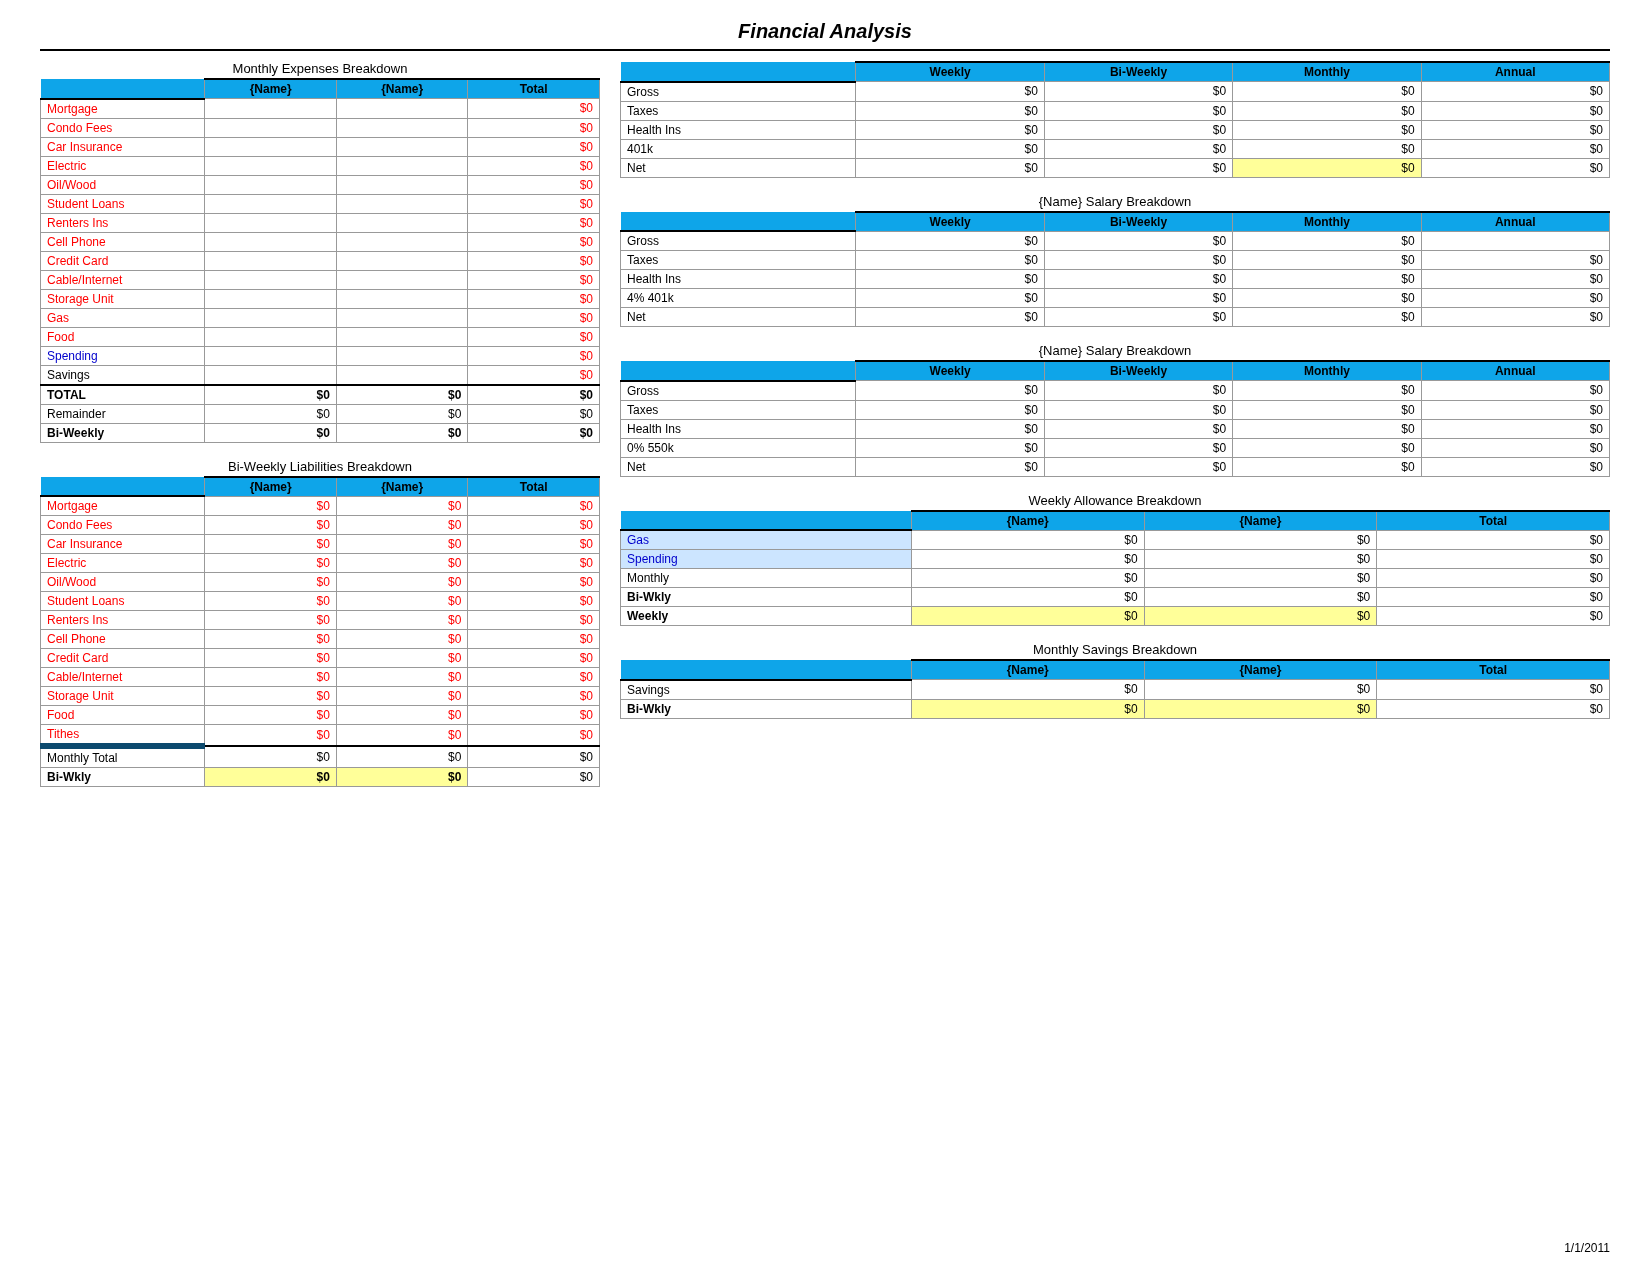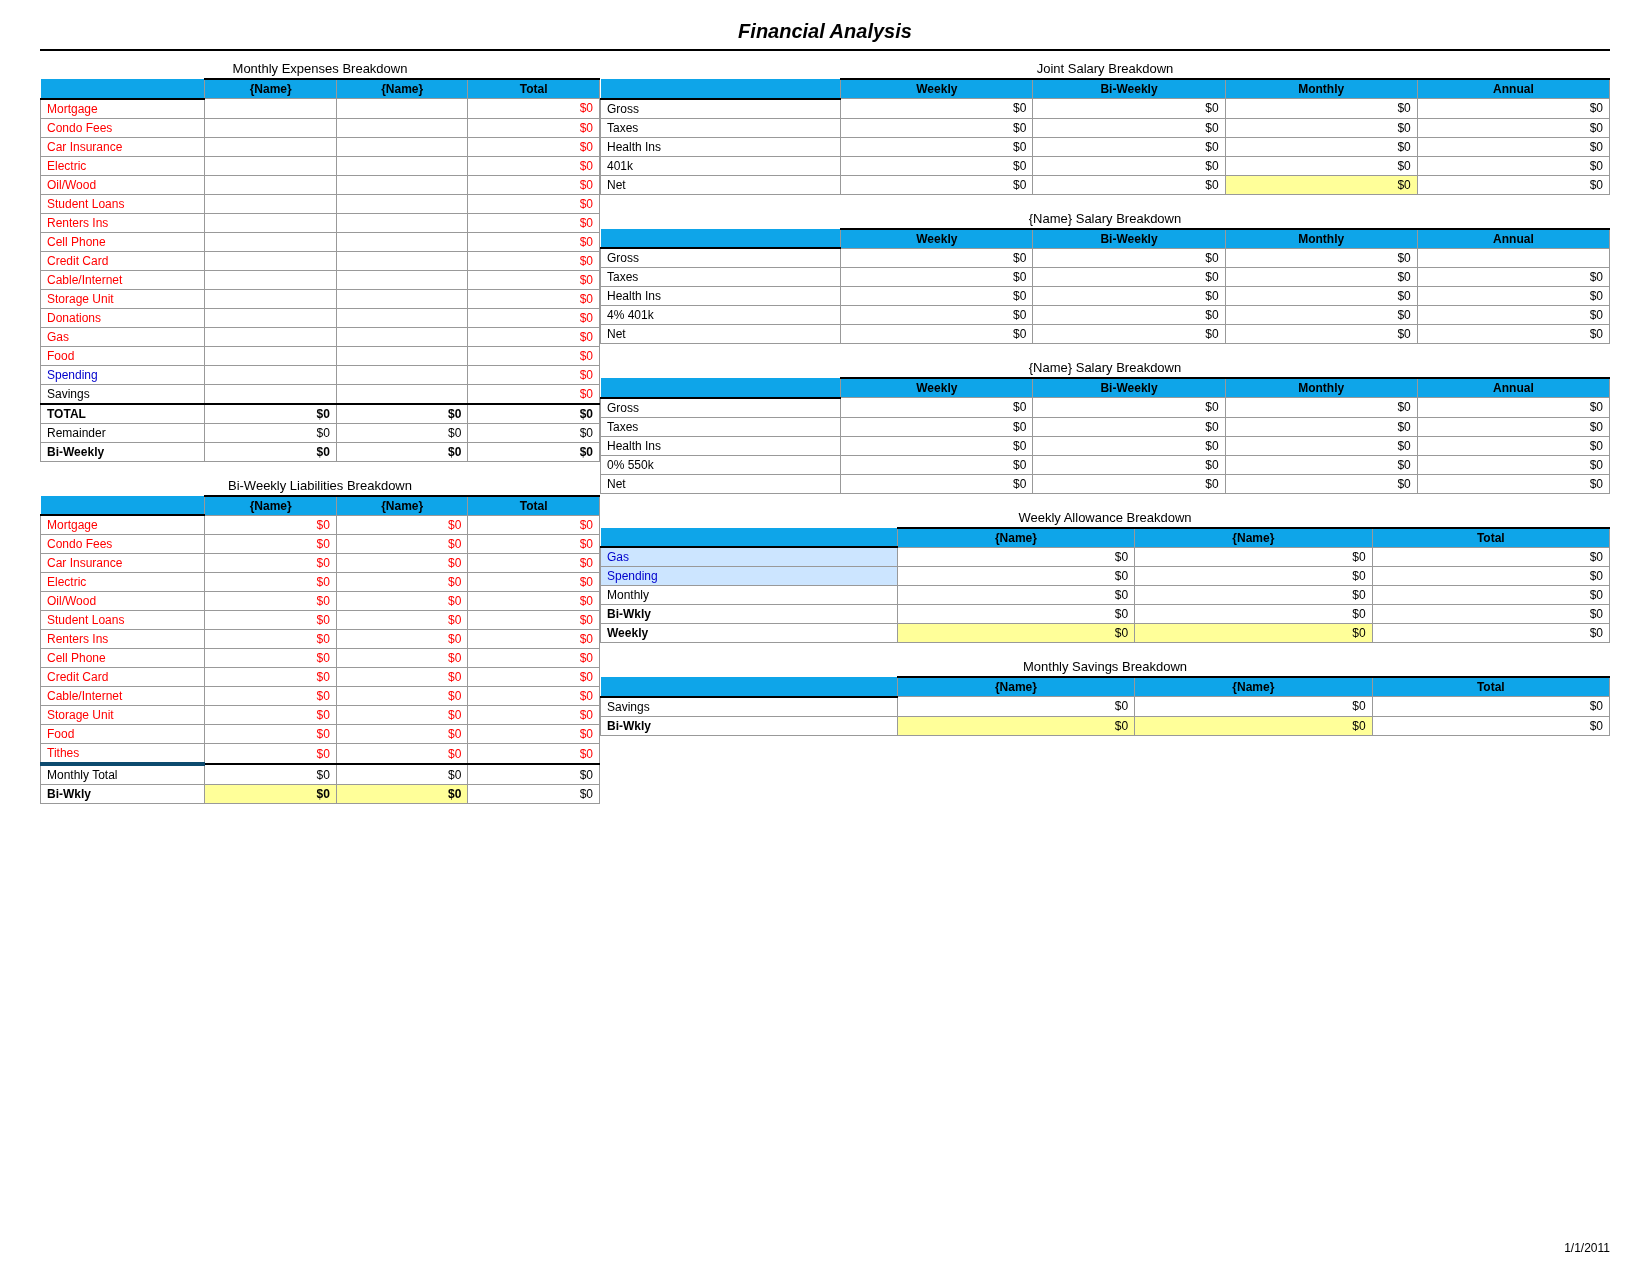--- a/index.html
+++ b/index.html
@@ -16,20 +16,21 @@
       text-align: center;
       font-style: italic;
       font-weight: bold;
       font-size: 20px;
       margin-bottom: 10px;
       border-bottom: 2px solid #000;
       padding-bottom: 6px;
     }
     .main-layout {
       display: flex;
+      gap: 20px;
       width: 100%;
     }
     .left-col {
       flex: 0 0 560px;
     }
     .right-col {
       flex: 1;
     }
     .section-title {
       text-align: center;
@@ -156,26 +157,20 @@
     <td class="col-value"></td>
     <td class="col-value red">$0</td>
   </tr>
             <tr>
     <td class="col-label red">Storage Unit</td>
     <td class="col-value"></td>
     <td class="col-value"></td>
     <td class="col-value red">$0</td>
   </tr>
             <tr>
-    <td class="col-label red">Donations</td>
-    <td class="col-value"></td>
-    <td class="col-value"></td>
-    <td class="col-value red">$0</td>
-  </tr>
-            <tr>
     <td class="col-label red">Gas</td>
     <td class="col-value"></td>
     <td class="col-value"></td>
     <td class="col-value red">$0</td>
   </tr>
             <tr>
     <td class="col-label red">Food</td>
     <td class="col-value"></td>
     <td class="col-value"></td>
     <td class="col-value red">$0</td>
@@ -300,41 +295,40 @@
     <td class="col-value red">$0</td>
     <td class="col-value red">$0</td>
   </tr>
             <tr>
     <td class="col-label red">Tithes</td>
     <td class="col-value red">$0</td>
     <td class="col-value red">$0</td>
     <td class="col-value red">$0</td>
   </tr>
             <tr>
-  <td class="col-label" style="border-top:4px solid #0c4a6e;">Monthly Total</td>
+  <td class="col-label" style="border-top:6px solid #0c4a6e;">Monthly Total</td>
   <td class="col-value" style="border-top:2px solid #000;">$0</td>
   <td class="col-value" style="border-top:2px solid #000;">$0</td>
   <td class="col-value" style="border-top:2px solid #000;">$0</td>
 </tr>
             <tr>
   <td class="col-label bold">Bi-Wkly</td>
   <td class="col-value bold yellow-bg">$0</td>
   <td class="col-value bold yellow-bg">$0</td>
   <td class="col-value">$0</td>
 </tr>
           </tbody>
       </table>
     </div>
 
   </div>
 
   <div class="right-col">
 
     <div>
-      <p class="section-title">Joint Salary Breakdown</p>
       <table>
         <thead>
           <tr>
             <th style="border:none; border-bottom:2px solid #000; min-width:80px;"></th>
             <th style="border:1px solid #999; border-top:2px solid #000; text-align:center;">Weekly</th>
             <th style="border:1px solid #999; border-top:2px solid #000; text-align:center;">Bi-Weekly</th>
             <th style="border:1px solid #999; border-top:2px solid #000; text-align:center;">Monthly</th>
             <th style="border:1px solid #999; border-top:2px solid #000; text-align:center;">Annual</th>
           </tr>
         </thead>

